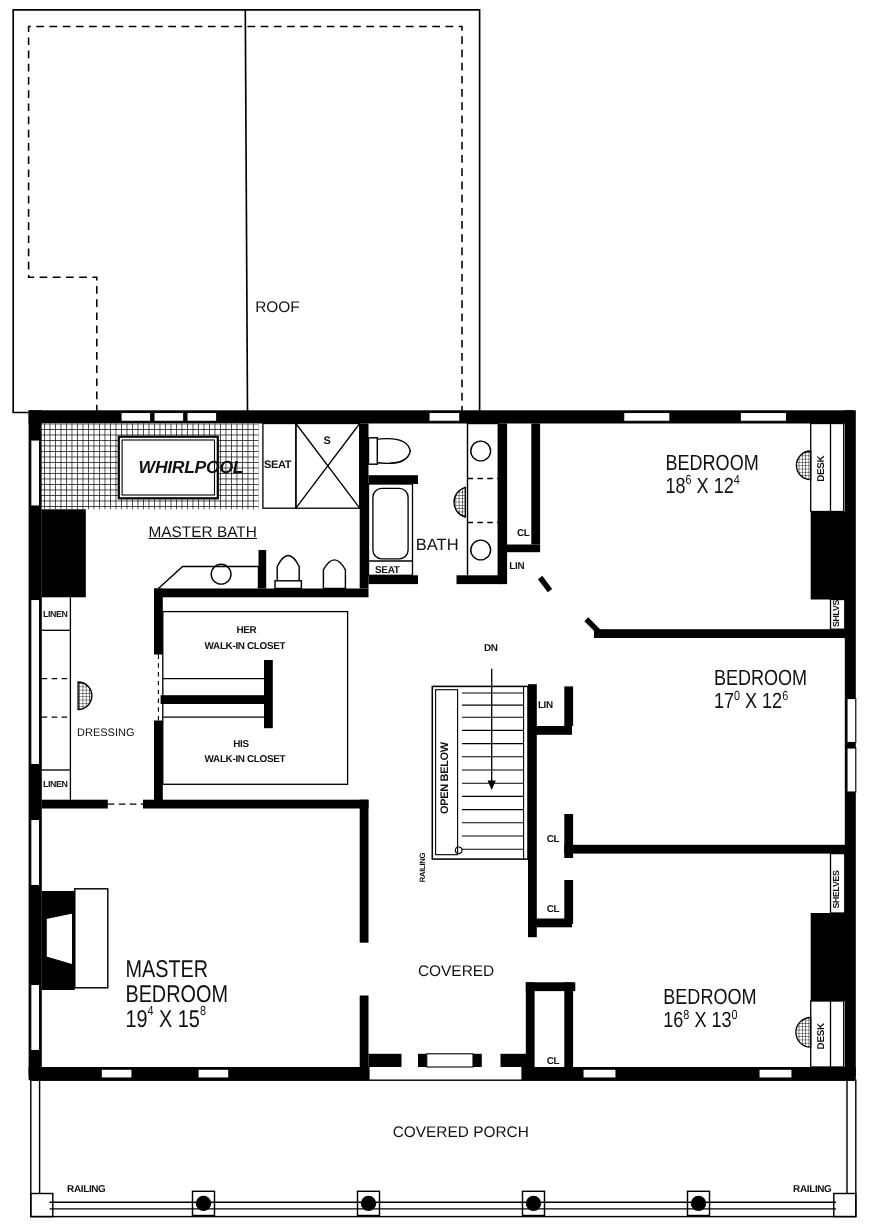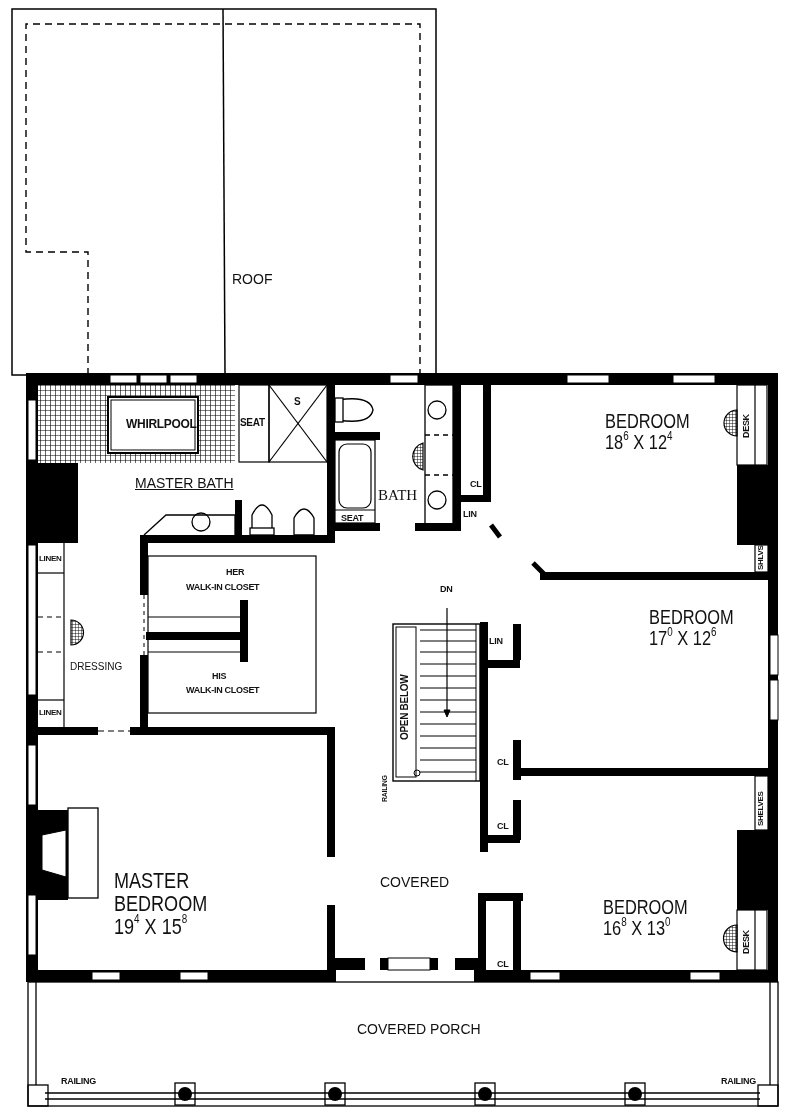--- a/index.html
+++ b/index.html
@@ -221,34 +221,34 @@
     <circle cx="185" cy="1094" r="7"></circle>
     <circle cx="335" cy="1094" r="7"></circle>
     <circle cx="485" cy="1094" r="7"></circle>
     <circle cx="635" cy="1094" r="7"></circle>
   </g>
   <rect x="388" y="958" width="42" height="12" fill="#fff" stroke="#000" stroke-width="1"></rect>
 </svg>
 
 <div class="lbl md" style="left:232px;top:232px;margin-top:40px;">ROOF</div>
 
-<div class="lbl sm" style="left:126px;top:418px;font-size:12px;">WHIRLPOOL</div>
+<div class="lbl sm" style="left:126px;top:418px;font-size:16px;font-style:italic;">WHIRLPOOL</div>
 <div class="lbl sm" style="left:240px;top:418px;font-size:10px;">SEAT</div>
 <div class="lbl sm" style="left:294px;top:397px;font-size:10px;">S</div>
 <div class="lbl md" style="left:135px;top:476px;text-decoration:underline;">MASTER BATH</div>
-<div class="lbl md" style="left:378px;top:488px;font-size:15px;font-family:Liberation Serif, serif;">BATH</div>
+<div class="lbl md" style="left:378px;top:488px;font-size:15px;">BATH</div>
 <div class="lbl sm" style="left:341px;top:514px;">SEAT</div>
 <div class="lbl sm" style="left:470px;top:480px;">CL</div>
 <div class="lbl sm" style="left:463px;top:510px;">LIN</div>
 
 <div class="lbl sm" style="left:39px;top:555px;font-size:8px;">LINEN</div>
 <div class="lbl sm" style="left:39px;top:709px;font-size:8px;">LINEN</div>
 <div class="lbl md" style="left:70px;top:662px;font-size:10px;">DRESSING</div>
 
-<div class="lbl sm" style="left:214px;top:568px;padding-left:12px;">HER</div>
+<div class="lbl sm" style="left:203px;top:568px;padding-left:12px;">HER</div>
 <div class="lbl sm" style="left:186px;top:583px;">WALK-IN CLOSET</div>
 <div class="lbl sm" style="left:212px;top:672px;">HIS</div>
 <div class="lbl sm" style="left:186px;top:686px;">WALK-IN CLOSET</div>
 
 <div class="lbl sm" style="left:440px;top:585px;">DN</div>
 <div class="lbl sm vert" style="left:400px;top:740px;font-size:10px;">OPEN BELOW</div>
 <div class="lbl sm vert" style="left:381px;top:802px;font-size:7px;">RAILING</div>
 <div class="lbl sm" style="left:489px;top:637px;">LIN</div>
 <div class="lbl sm" style="left:497px;top:758px;">CL</div>
 <div class="lbl sm" style="left:497px;top:822px;">CL</div>

